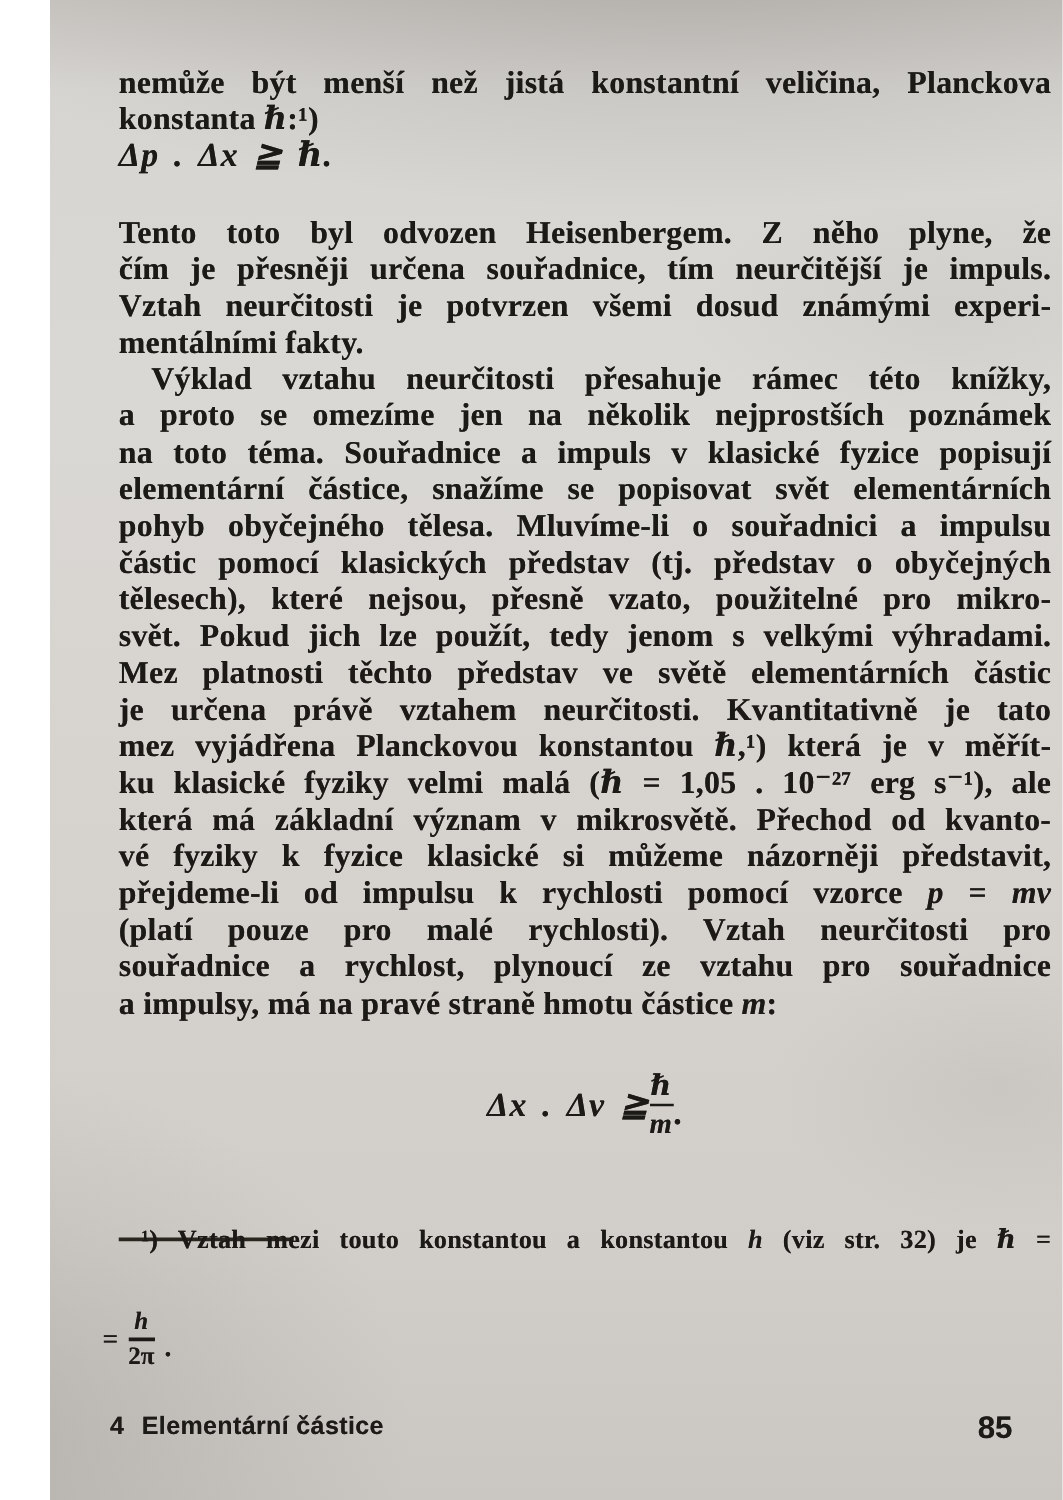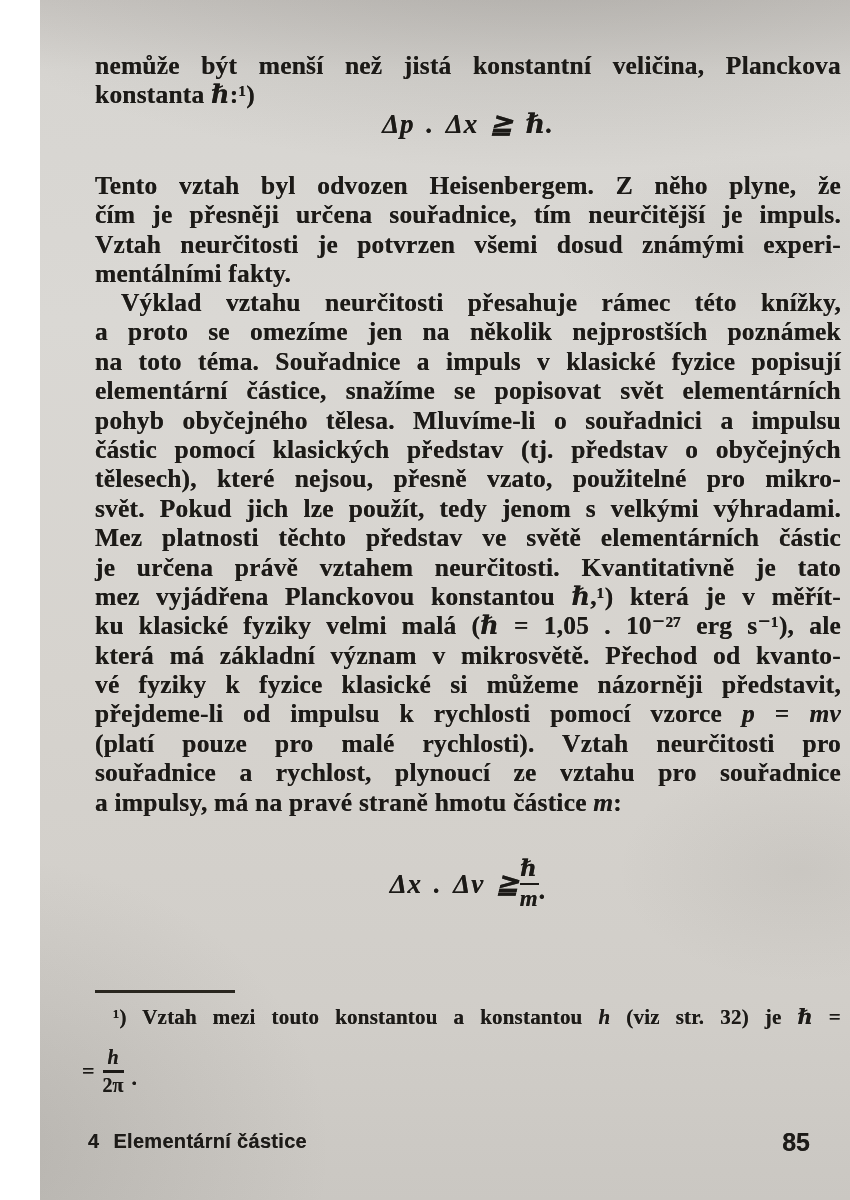--- a/index.html
+++ b/index.html
@@ -24,21 +24,20 @@
     letter-spacing:0.2px;
     text-shadow:0 0 0.5px rgba(28,26,23,0.75);
     white-space:normal;
   }
   .j{text-align:justify;text-align-last:justify;text-justify:inter-word;}
   .ind{text-indent:26px;}
   .it{font-style:italic;}
   .bi{font-style:italic;font-weight:700;}
   .equation{
     position:absolute;left:55px;width:746px;
-    text-align:center;
     font-size:27px;line-height:36px;
     font-style:italic;
     letter-spacing:1px;word-spacing:4px;
     text-shadow:0 0 0.5px rgba(28,26,23,0.8);
   }
   .eq2{
     display:flex;justify-content:center;align-items:center;
     font-style:normal;
   }
   .frac{display:inline-flex;flex-direction:column;align-items:center;vertical-align:middle;}
@@ -82,21 +81,21 @@
   <div class="col" style="top:51px">
     <div class="line j">nemůže být menší než jistá konstantní veličina, Planckova</div>
     <div class="line">konstanta ℏ:¹)</div>
   </div>
 
   <div class="equation" style="top:106px">
     <span>Δp . Δx ≧ ℏ.</span>
   </div>
 
   <div class="col" style="top:171px">
-    <div class="line j">Tento vztah byl odvozen Heisenbergem. Z něho plyne, že</div>
+    <div class="line j">Tento toto byl odvozen Heisenbergem. Z něho plyne, že</div>
     <div class="line j">čím je přesněji určena souřadnice, tím neurčitější je impuls.</div>
     <div class="line j">Vztah neurčitosti je potvrzen všemi dosud známými experi-</div>
     <div class="line">mentálními fakty.</div>
   </div>
 
   <div class="col" style="top:288px">
     <div class="line j ind">Výklad vztahu neurčitosti přesahuje rámec této knížky,</div>
     <div class="line j">a proto se omezíme jen na několik nejprostších poznámek</div>
     <div class="line j">na toto téma. Souřadnice a impuls v klasické fyzice popisují</div>
     <div class="line j">elementární částice, snažíme se popisovat svět elementárních</div>
@@ -122,21 +121,21 @@
       <span class="num">ℏ</span>
       <span class="bar"></span>
       <span class="den">m</span>
     </span>
     <span class="period">.</span>
   </div>
 
 
   <div class="rule" style="left:55px;top:990px;width:140px;height:2.5px"></div>
 
-  <div class="col footnote" style="top:1004px">
+  <div class="col footnote" style="top:978px">
     <div class="line j" style="text-indent:18px"><span>¹) Vztah mezi touto konstantou a konstantou </span><span class="it">h</span><span> (viz str. 32) je ℏ =</span></div>
   </div>
   <div class="fn2">
     <span>=</span>
     <span class="frac">
       <span class="num">h</span>
       <span class="bar"></span>
       <span class="den">2π</span>
     </span>
     <span class="period">.</span>

